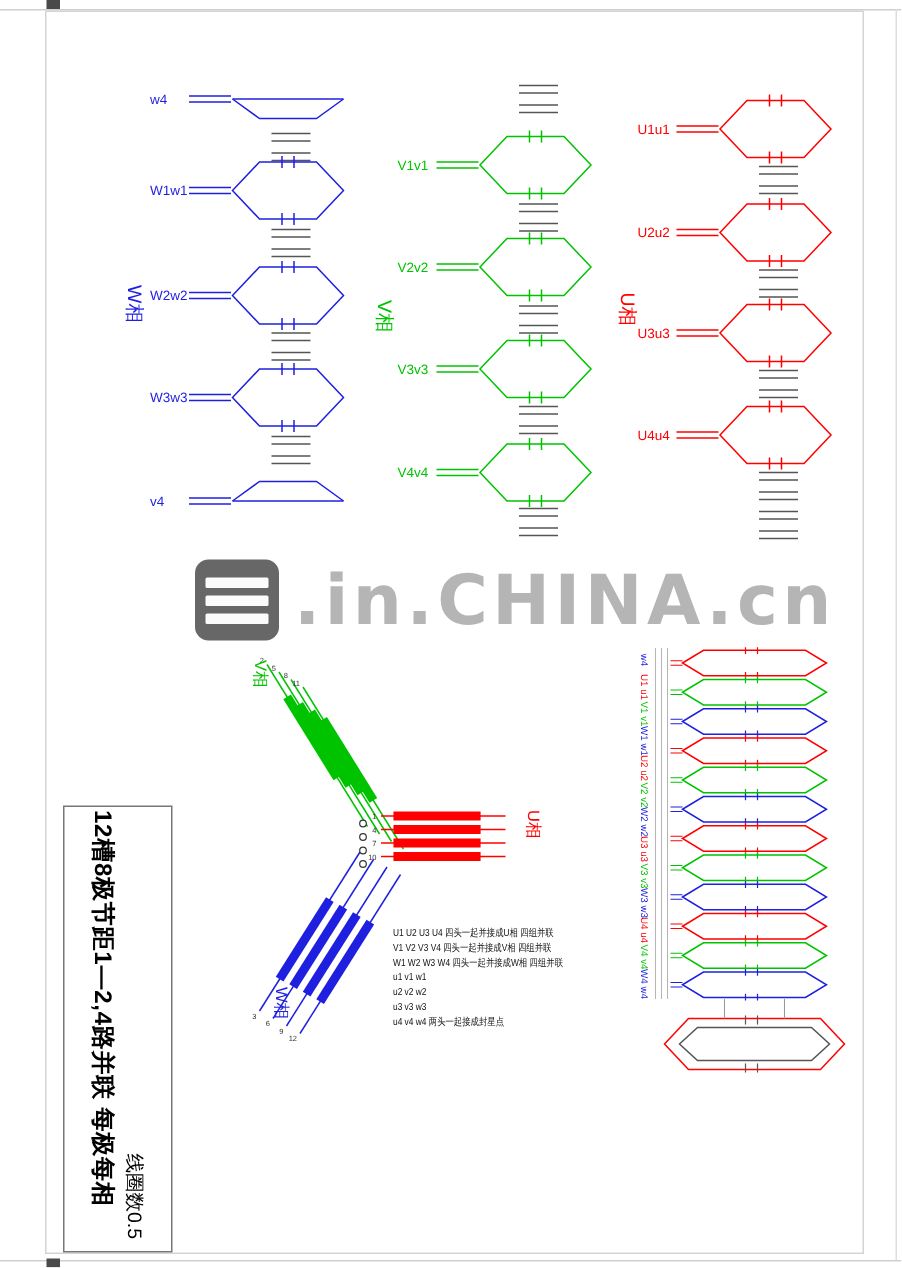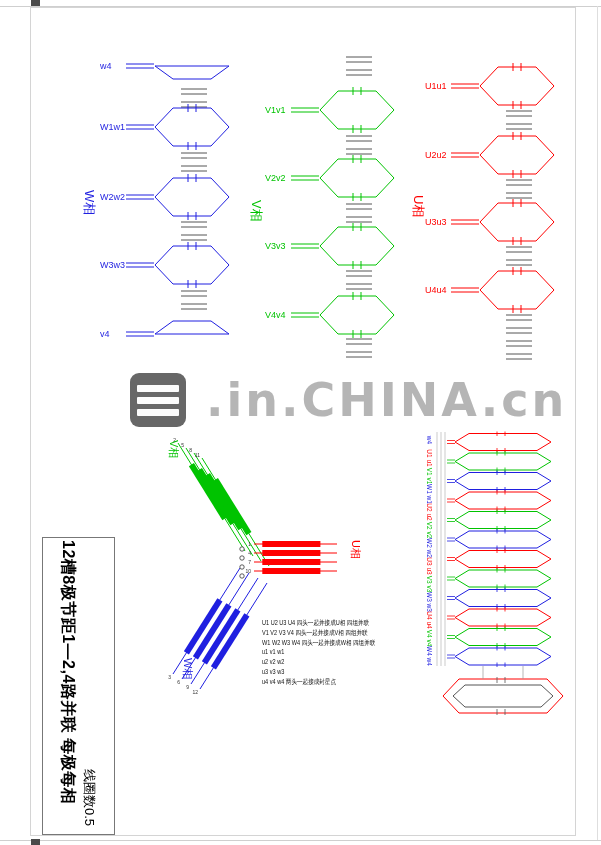--- a/index.html
+++ b/index.html
@@ -8,21 +8,21 @@
   .abs{position:absolute}
   .edge{position:absolute;left:0;width:601px;height:1px;background:#cfcfcf}
   .edge-top{top:6px}.edge-bottom{top:840px}
   .edge-right{position:absolute;top:6px;left:597px;width:1px;height:834px;background:#dedede}
   .sheet-frame{position:absolute;left:30px;top:7px;width:544px;height:827px;border:1px solid #d4d4d4}
   .scan-mark{position:absolute;left:31px;width:9px;height:6px;background:#4a4a4a}
   .mark-top{top:0}.mark-bottom{top:839px}
   #top-svg{left:28px;top:50px}
   #star-svg{left:150px;top:428px}
   #slot-svg{left:413px;top:426px}
-  .watermark{position:absolute;left:130px;top:368px;height:64px;display:flex;align-items:center;gap:20px;opacity:.85}
+  .watermark{position:absolute;left:130px;top:368px;height:64px;display:flex;align-items:center;gap:10px;opacity:.85}
   .wm-logo{width:56px;height:54px;background:#4d4d4d;border-radius:9px;display:flex;flex-direction:column;
            justify-content:center;gap:5px;padding:0 7px;box-sizing:border-box}
   .wm-logo i{display:block;height:7px;background:#fbfbfb;border-radius:1px}
   .wm-text{font-size:46px;font-weight:bold;color:#a9a9a9;letter-spacing:3px;font-family:"DejaVu Sans",sans-serif;white-space:nowrap}
   .notes{position:absolute;left:262px;top:618px;width:160px;transform:scaleX(.82);transform-origin:left top;color:#111}
   .note-line{font-size:6.8px;line-height:9.8px;white-space:nowrap}
   .title-block{position:absolute;left:42px;top:537px;width:71px;height:296px;border:1px solid #777;background:#fff}
   .title-rot{position:absolute;left:0;top:0;width:296px;height:71px;transform:rotate(90deg) translate(0,-71px);
              transform-origin:top left;display:flex;flex-direction:column;justify-content:center;box-sizing:border-box;padding:2px 2px}
   .t2{font-size:13px;text-align:right;padding-right:6px;height:22px;line-height:22px;color:#000}

